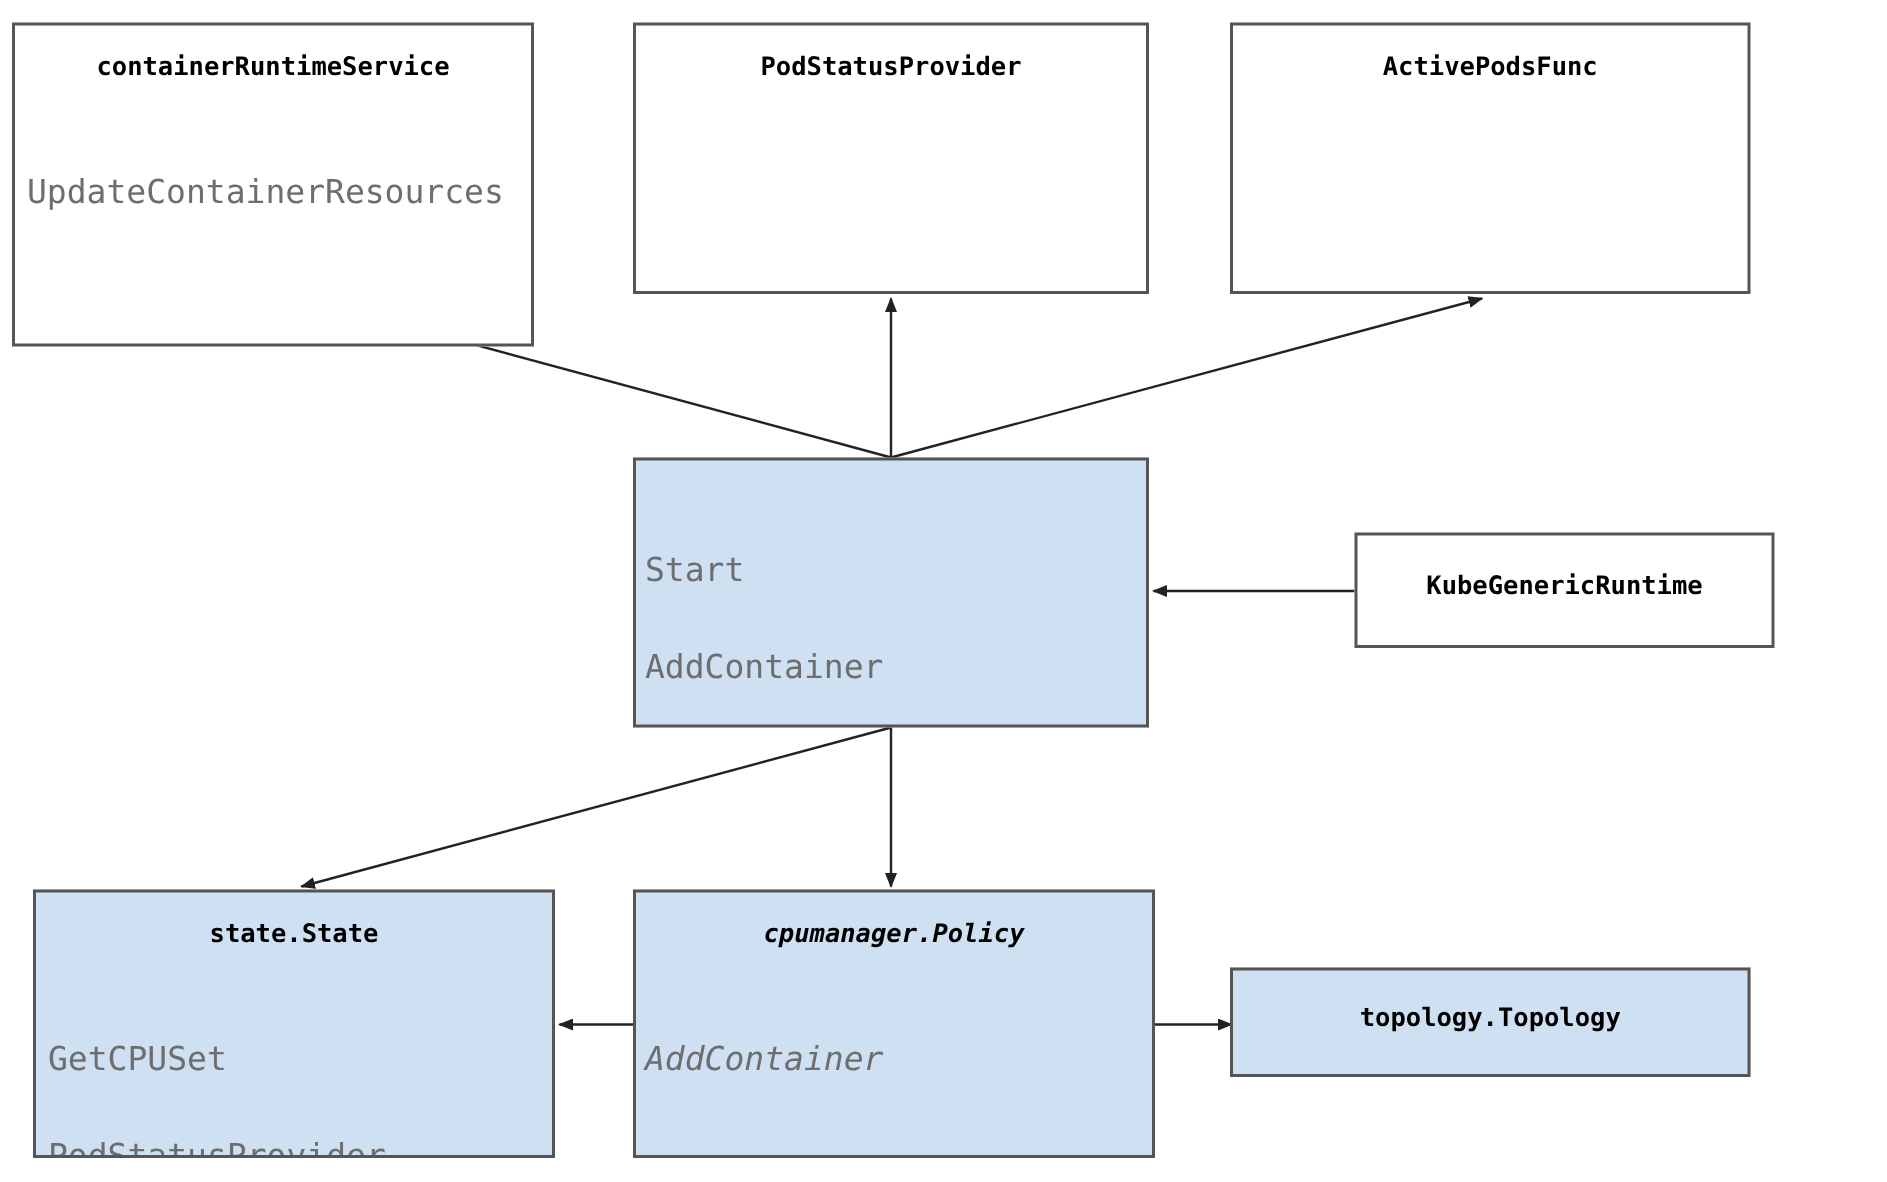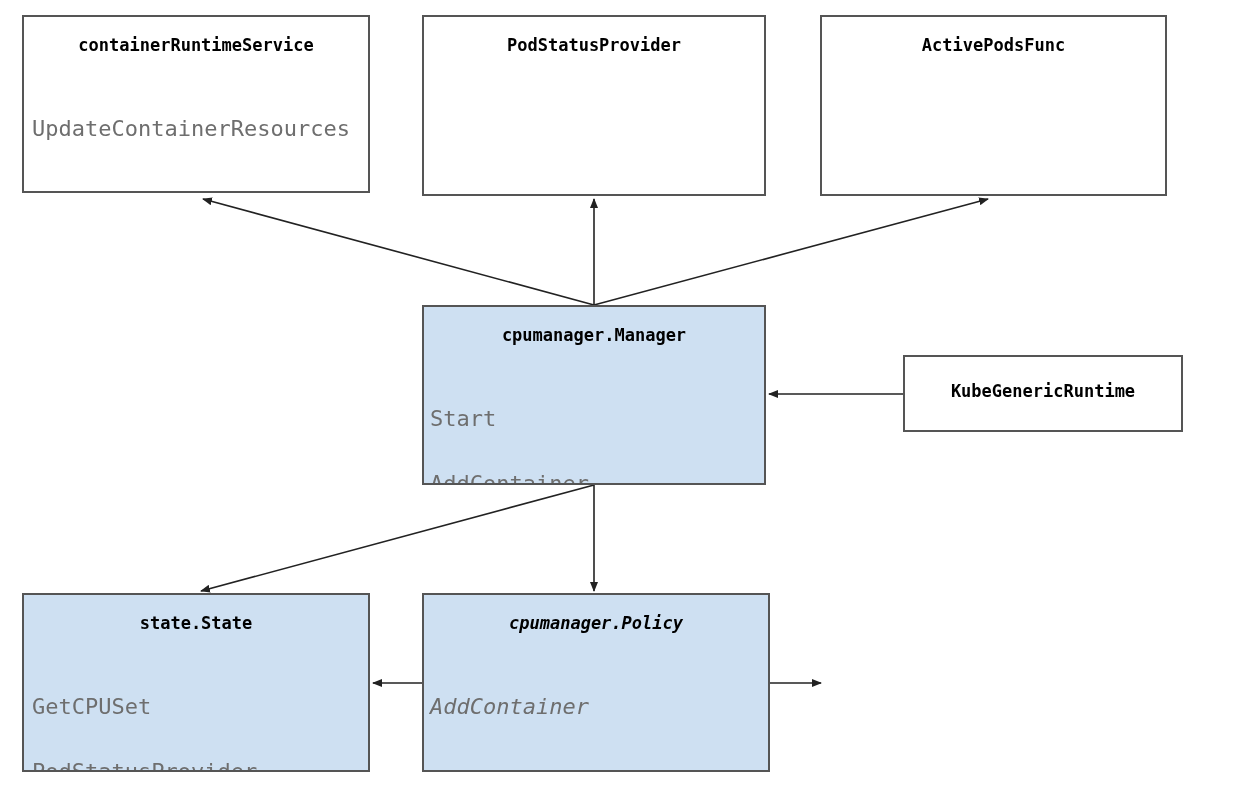--- a/index.html
+++ b/index.html
@@ -53,21 +53,21 @@
     font-weight: normal;
     font-size: 22px;
     line-height: 21.5px;
     color: #6e6e6e;
     white-space: pre;
     text-align: left;
   }
   .m-line { display: block; white-space: pre; }
 
   
-  #node-containerRuntimeService { left: 22px;  top: 15px;  width: 348px; height: 178px; }
+  #node-containerRuntimeService { left: 8px;  top: 15px;  width: 348px; height: 216px; }
   #node-podStatusProvider       { left: 422px; top: 15px;  width: 344px; height: 181px; }
   #node-activePodsFunc          { left: 820px; top: 15px;  width: 347px; height: 181px; }
   #node-cpumanagerManager       { left: 422px; top: 305px; width: 344px; height: 180px; }
   #node-kubeGenericRuntime      { left: 903px; top: 355px; width: 280px; height: 77px;  }
   #node-stateState              { left: 22px;  top: 593px; width: 348px; height: 179px; }
   #node-cpumanagerPolicy        { left: 422px; top: 593px; width: 348px; height: 179px; font-style: italic; }
   #node-topologyTopology        { left: 820px; top: 645px; width: 347px; height: 73px;  }
 
   #node-containerRuntimeService .node-title { margin-top: 18px; }
   #node-containerRuntimeService .node-methods { margin-top: 20px; margin-left: 8px; }
@@ -126,21 +126,20 @@
 
   <div class="node" id="node-podStatusProvider">
     <span class="node-title">PodStatusProvider</span>
   </div>
 
   <div class="node" id="node-activePodsFunc">
     <span class="node-title">ActivePodsFunc</span>
   </div>
 
   <div class="node filled" id="node-cpumanagerManager">
-    <span class="node-title">cpumanager.Manager</span>
     <span class="node-methods">
       <span class="m-line">Start</span>
       <span class="m-line">AddContainer</span>
       
       
     </span>
   </div>
 
   <div class="node" id="node-kubeGenericRuntime">
     <span class="node-title">KubeGenericRuntime</span>
@@ -157,14 +156,17 @@
   </div>
 
   <div class="node filled" id="node-cpumanagerPolicy">
     <span class="node-title">cpumanager.Policy</span>
     <span class="node-methods">
       <span class="m-line">AddContainer</span>
       
     </span>
   </div>
 
+  <div class="node filled" id="node-topologyTopology">
+    <span class="node-title">topology.Topology</span>
+  </div>
 
 </div>
 
 </body></html>

